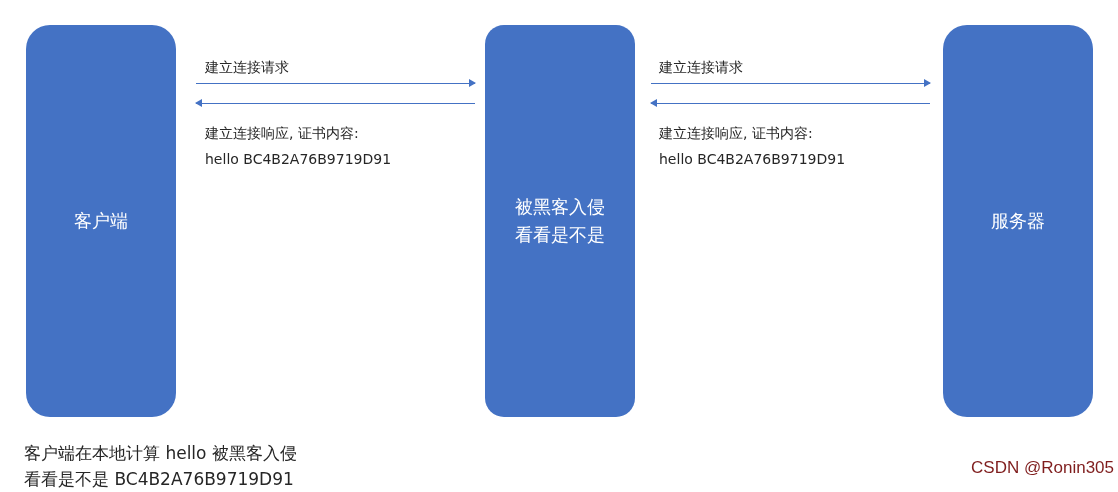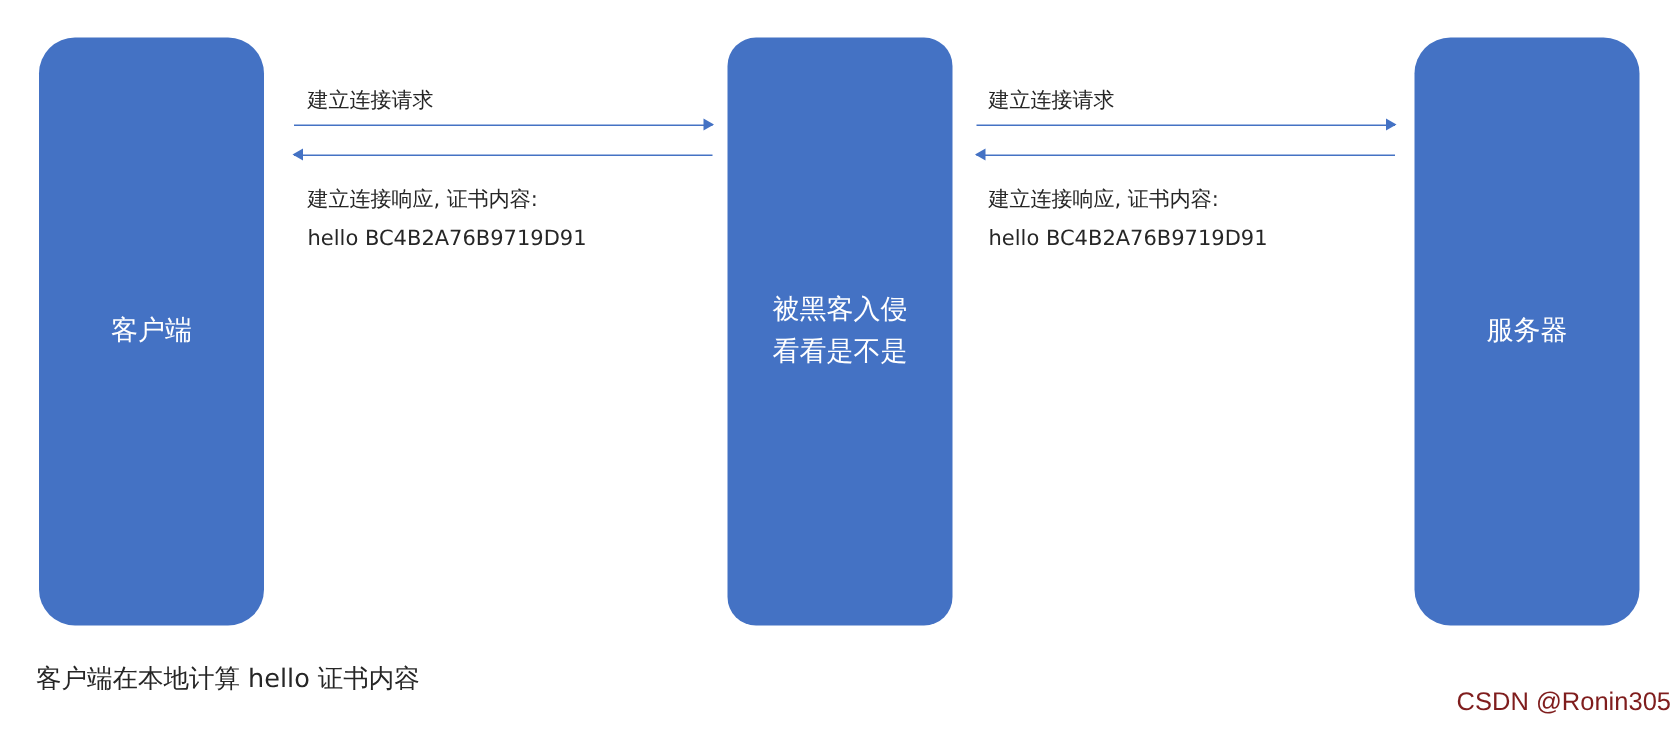--- a/index.html
+++ b/index.html
@@ -53,16 +53,17 @@
   </div>
 <div class="arrow left" style="left:651px; top:103px; width:279px;">
     <div class="head"></div>
   </div>
 <div class="label" style="left:659px; top:120px;">
   <div>建立连接响应, 证书内容:</div>
   <div>hello BC4B2A76B9719D91</div>
 </div>
 
 <div class="note">
-  <div>客户端在本地计算 hello 证书内容</div>
+  <div>客户端在本地计算 hello 被黑客入侵</div>
+  <div>看看是不是 BC4B2A76B9719D91</div>
 </div>
 
 <div class="watermark">CSDN @Ronin305</div>
 
 </body></html>

